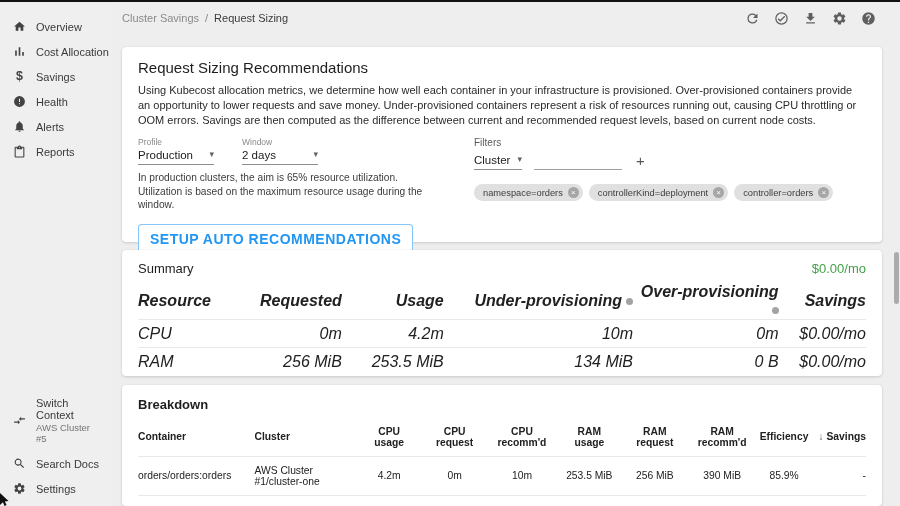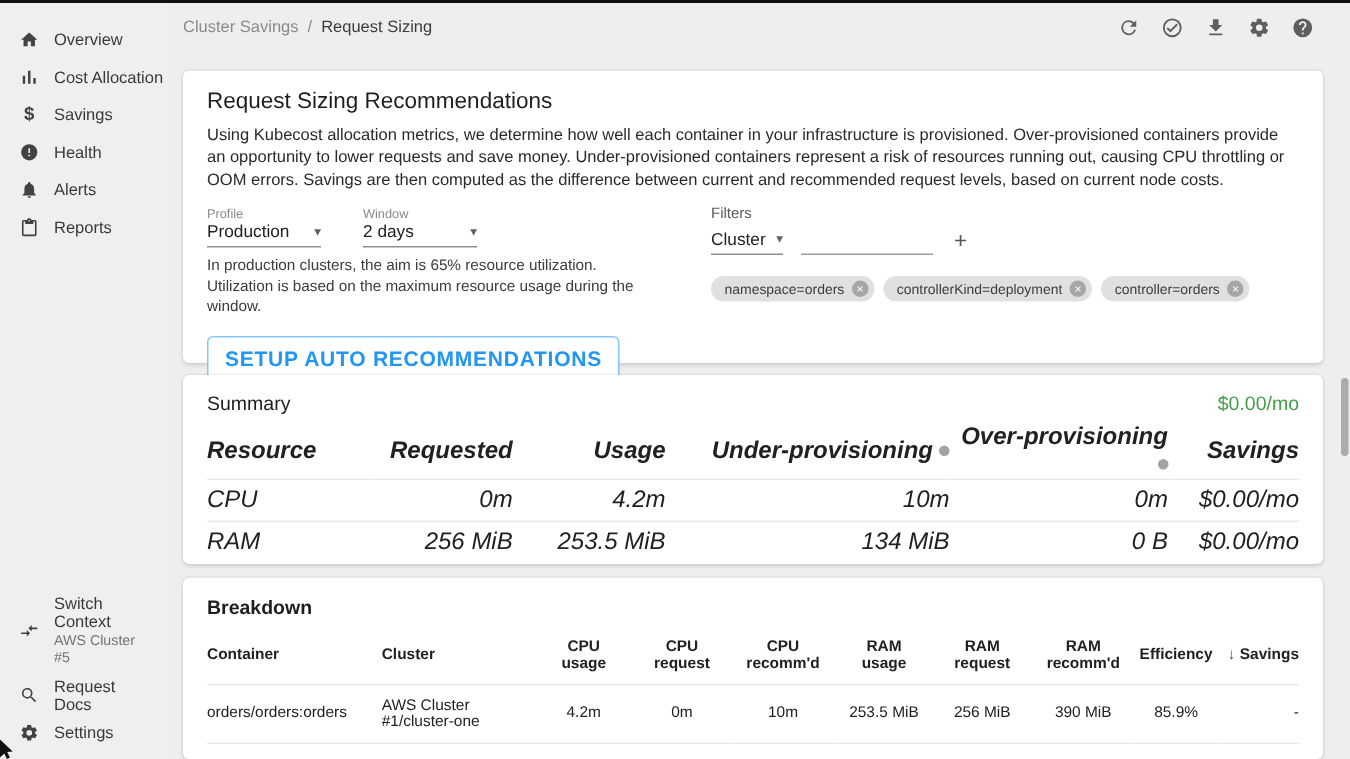--- a/index.html
+++ b/index.html
@@ -155,21 +155,21 @@
         <div class="t1">Switch Context</div>
         <div class="t2">AWS Cluster #5</div>
       </span>
     </div>
     <div class="foot-item">
       <span class="icon13">
           <svg viewBox="0 0 24 24">
             <path d="M15.5 14h-.79l-.28-.27a6.5 6.5 0 1 0-.7.7l.27.28v.79l5 4.99L20.49 19zm-6 0A4.5 4.5 0 1 1 14 9.5 4.5 4.5 0 0 1 9.5 14z"></path>
           </svg>
         </span>
-      <span class="lbl">Request Docs</span>
+      <span class="lbl">Search Docs</span>
     </div>
     <div class="foot-item">
       <span class="icon13">
           <svg viewBox="0 0 24 24">
             <path d="M19.14 12.94a7.07 7.07 0 0 0 0-1.88l2.03-1.58a.5.5 0 0 0 .12-.64l-1.92-3.32a.5.5 0 0 0-.61-.22l-2.39.96a7.06 7.06 0 0 0-1.63-.94l-.36-2.54a.5.5 0 0 0-.5-.42h-3.84a.5.5 0 0 0-.5.42l-.36 2.54c-.59.24-1.13.56-1.63.94l-2.39-.96a.5.5 0 0 0-.61.22L2.63 8.84a.5.5 0 0 0 .12.64l2.03 1.58a7.07 7.07 0 0 0 0 1.88l-2.03 1.58a.5.5 0 0 0-.12.64l1.92 3.32c.13.23.4.32.61.22l2.39-.96c.5.38 1.04.7 1.63.94l.36 2.54c.04.24.25.42.5.42h3.84c.25 0 .46-.18.5-.42l.36-2.54c.59-.24 1.13-.56 1.63-.94l2.39.96c.21.1.48.01.61-.22l1.92-3.32a.5.5 0 0 0-.12-.64zM12 15.5A3.5 3.5 0 1 1 15.5 12 3.5 3.5 0 0 1 12 15.5z"></path>
           </svg>
         </span>
       <span class="lbl">Settings</span>
     </div>
   </div>

